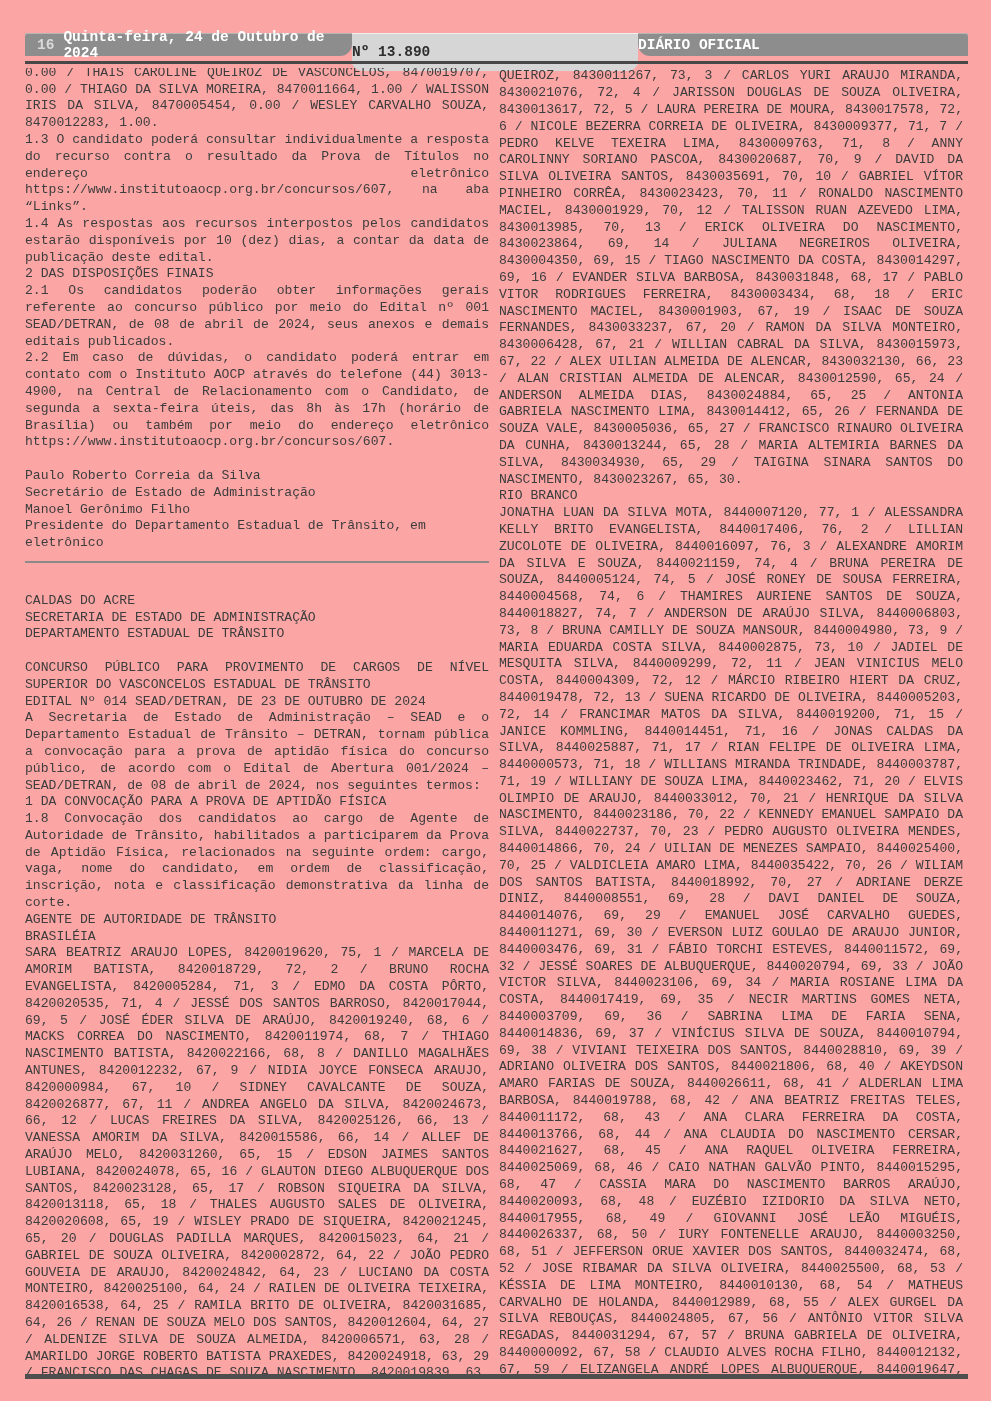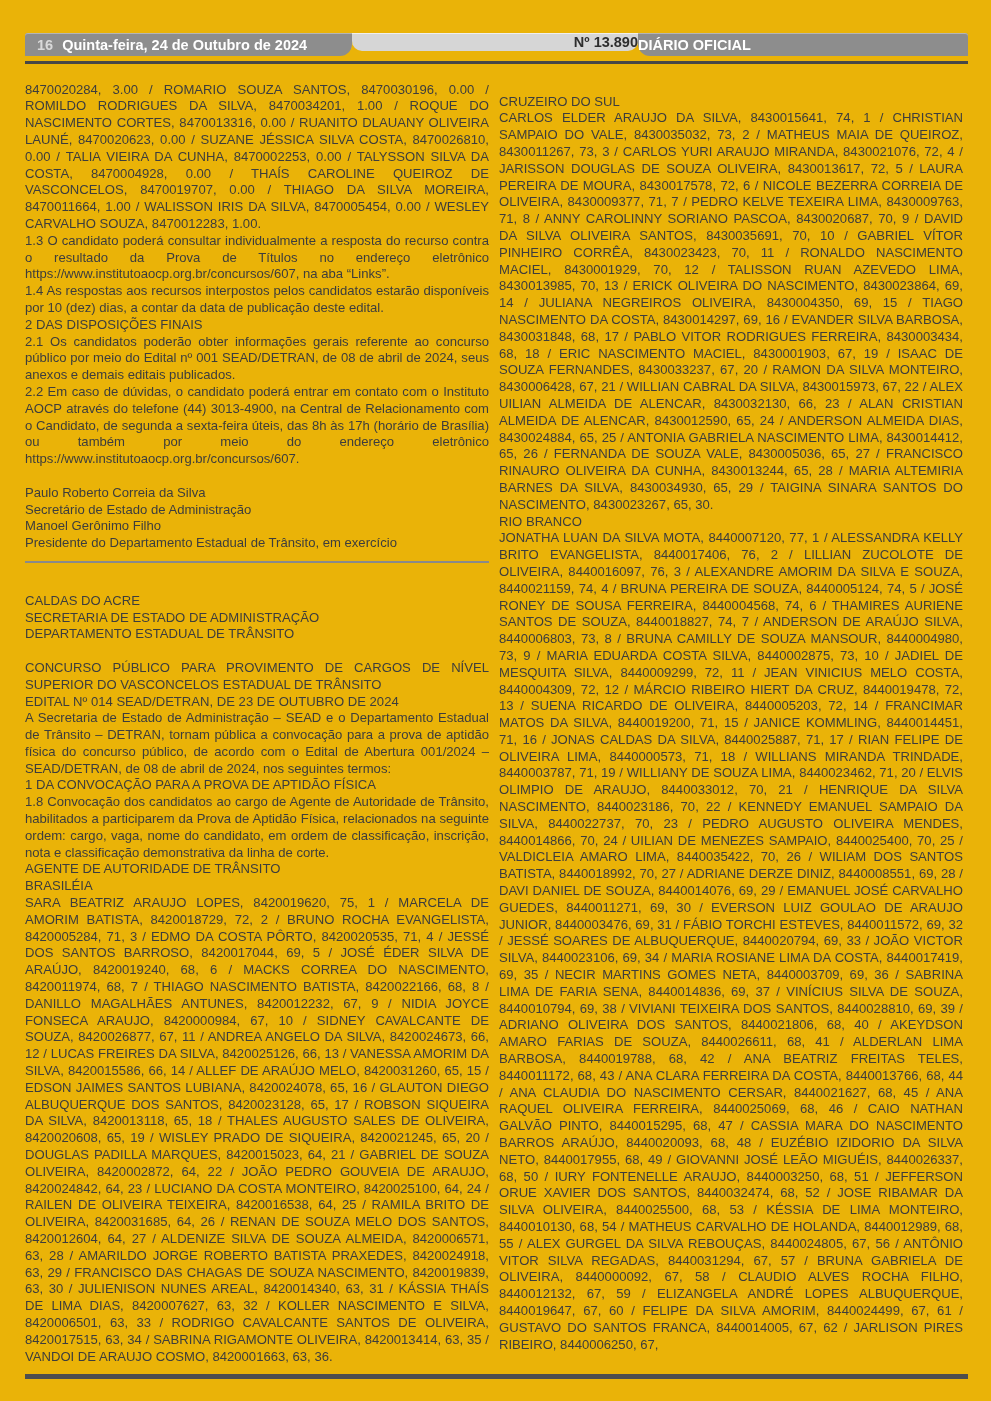--- a/index.html
+++ b/index.html
@@ -1,45 +1,45 @@
 <!DOCTYPE html>
 <html lang="pt-BR"><head>
 <meta charset="utf-8">
 <style>
   html,body{margin:0;padding:0;background:#ffffff;}
   .page{
     position:relative;
     width:991px;height:1401px;
-    background:#eab308;
+    background:#fca5a5;
     overflow:hidden;
-    font-family:Liberation Sans, sans-serif;
+    font-family:Liberation Mono, monospace;
     color:#3d3d3d;
   }
   
   .masthead{
     position:absolute;top:33px;left:25px;right:23px;height:25px;
     display:flex;align-items:flex-start;
   }
   .mast-seg{
     height:23px;background:#8d8d8d;
     display:flex;align-items:center;
     font-size:14.5px;font-weight:bold;color:#ffffff;
     box-shadow:inset 0 1px 0 #b5b5b5;
   }
   .mast-left{
     width:327px;flex:0 0 327px;
     padding-left:12px;box-sizing:border-box;
     border-top-left-radius:3px;border-bottom-right-radius:12px;
   }
   .mast-left .pageno{color:#d9d9d9;margin-right:9px;}
   .mast-tab{
-    flex:0 0 286px;height:18px;margin-top:0px;
+    flex:0 0 286px;height:38px;margin-top:0px;
     background:#d6d6d6;
     border-bottom-left-radius:10px;border-bottom-right-radius:10px;
-    display:flex;align-items:center;justify-content:flex-end;
+    display:flex;align-items:center;justify-content:flex-start;
     font-size:14.5px;font-weight:bold;color:#2e2e2e;
     box-shadow:inset 0 1px 0 #efefef;
   }
   .mast-right{
     flex:1;justify-content:flex-start;
     box-sizing:border-box;
     border-top-right-radius:3px;border-bottom-left-radius:12px;
   }
   .mast-rule{
     position:absolute;top:61px;left:25px;right:23px;height:3px;background:#474747;
@@ -91,21 +91,21 @@
       <p>1.3 O candidato poderá consultar individualmente a resposta do recurso contra o resultado da Prova de Títulos no endereço eletrônico https://www.institutoaocp.org.br/concursos/607, na aba “Links”.</p>
       <p>1.4 As respostas aos recursos interpostos pelos candidatos estarão disponíveis por 10 (dez) dias, a contar da data de publicação deste edital.</p>
       <p>2 DAS DISPOSIÇÕES FINAIS</p>
       <p>2.1 Os candidatos poderão obter informações gerais referente ao concurso público por meio do Edital nº 001 SEAD/DETRAN, de 08 de abril de 2024, seus anexos e demais editais publicados.</p>
       <p>2.2 Em caso de dúvidas, o candidato poderá entrar em contato com o Instituto AOCP através do telefone (44) 3013-4900, na Central de Relacionamento com o Candidato, de segunda a sexta-feira úteis, das 8h às 17h (horário de Brasília) ou também por meio do endereço eletrônico https://www.institutoaocp.org.br/concursos/607.</p>
       <div class="gap"></div>
       <div class="sig">
         <p>Paulo Roberto Correia da Silva</p>
         <p>Secretário de Estado de Administração</p>
         <p>Manoel Gerônimo Filho</p>
-        <p>Presidente do Departamento Estadual de Trânsito, em exercício</p>
+        <p>Presidente do Departamento Estadual de Trânsito, em eletrônico</p>
       </div>
       <div class="section-divider"></div>
       <div class="gap"></div>
       <p>CALDAS DO ACRE</p>
       <p>SECRETARIA DE ESTADO DE ADMINISTRAÇÃO</p>
       <p>DEPARTAMENTO ESTADUAL DE TRÂNSITO</p>
       <div class="gap"></div>
       <p>CONCURSO PÚBLICO PARA PROVIMENTO DE CARGOS DE NÍVEL SUPERIOR DO VASCONCELOS ESTADUAL DE TRÂNSITO</p>
       <p>EDITAL Nº 014 SEAD/DETRAN, DE 23 DE OUTUBRO DE 2024</p>
       <p>A Secretaria de Estado de Administração – SEAD e o Departamento Estadual de Trânsito – DETRAN, tornam pública a convocação para a prova de aptidão física do concurso público, de acordo com o Edital de Abertura 001/2024 – SEAD/DETRAN, de 08 de abril de 2024, nos seguintes termos:</p>

